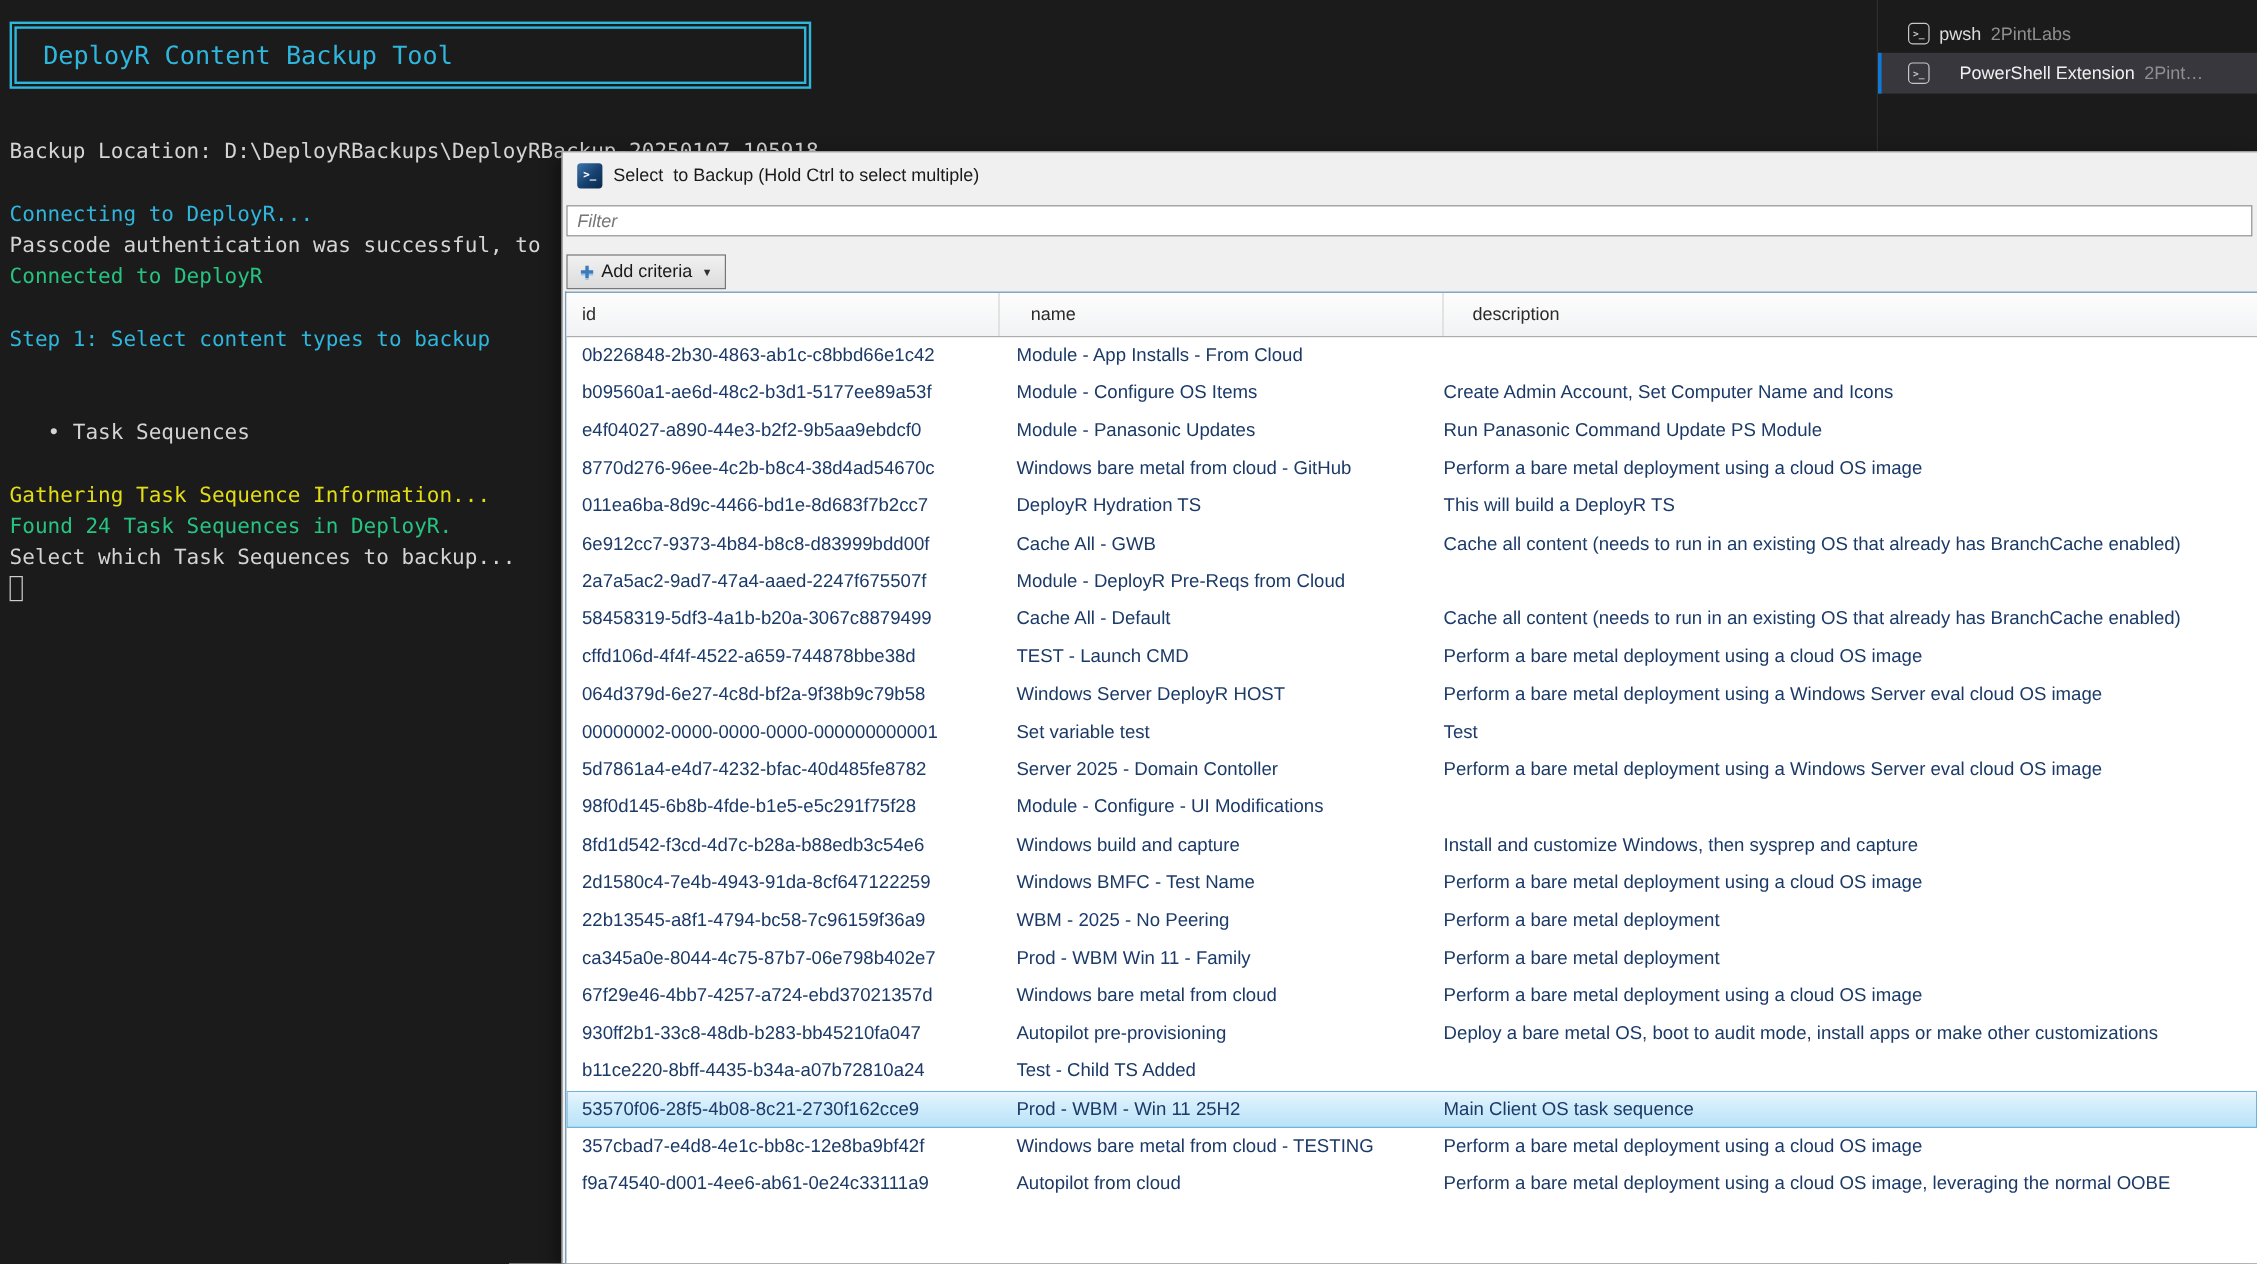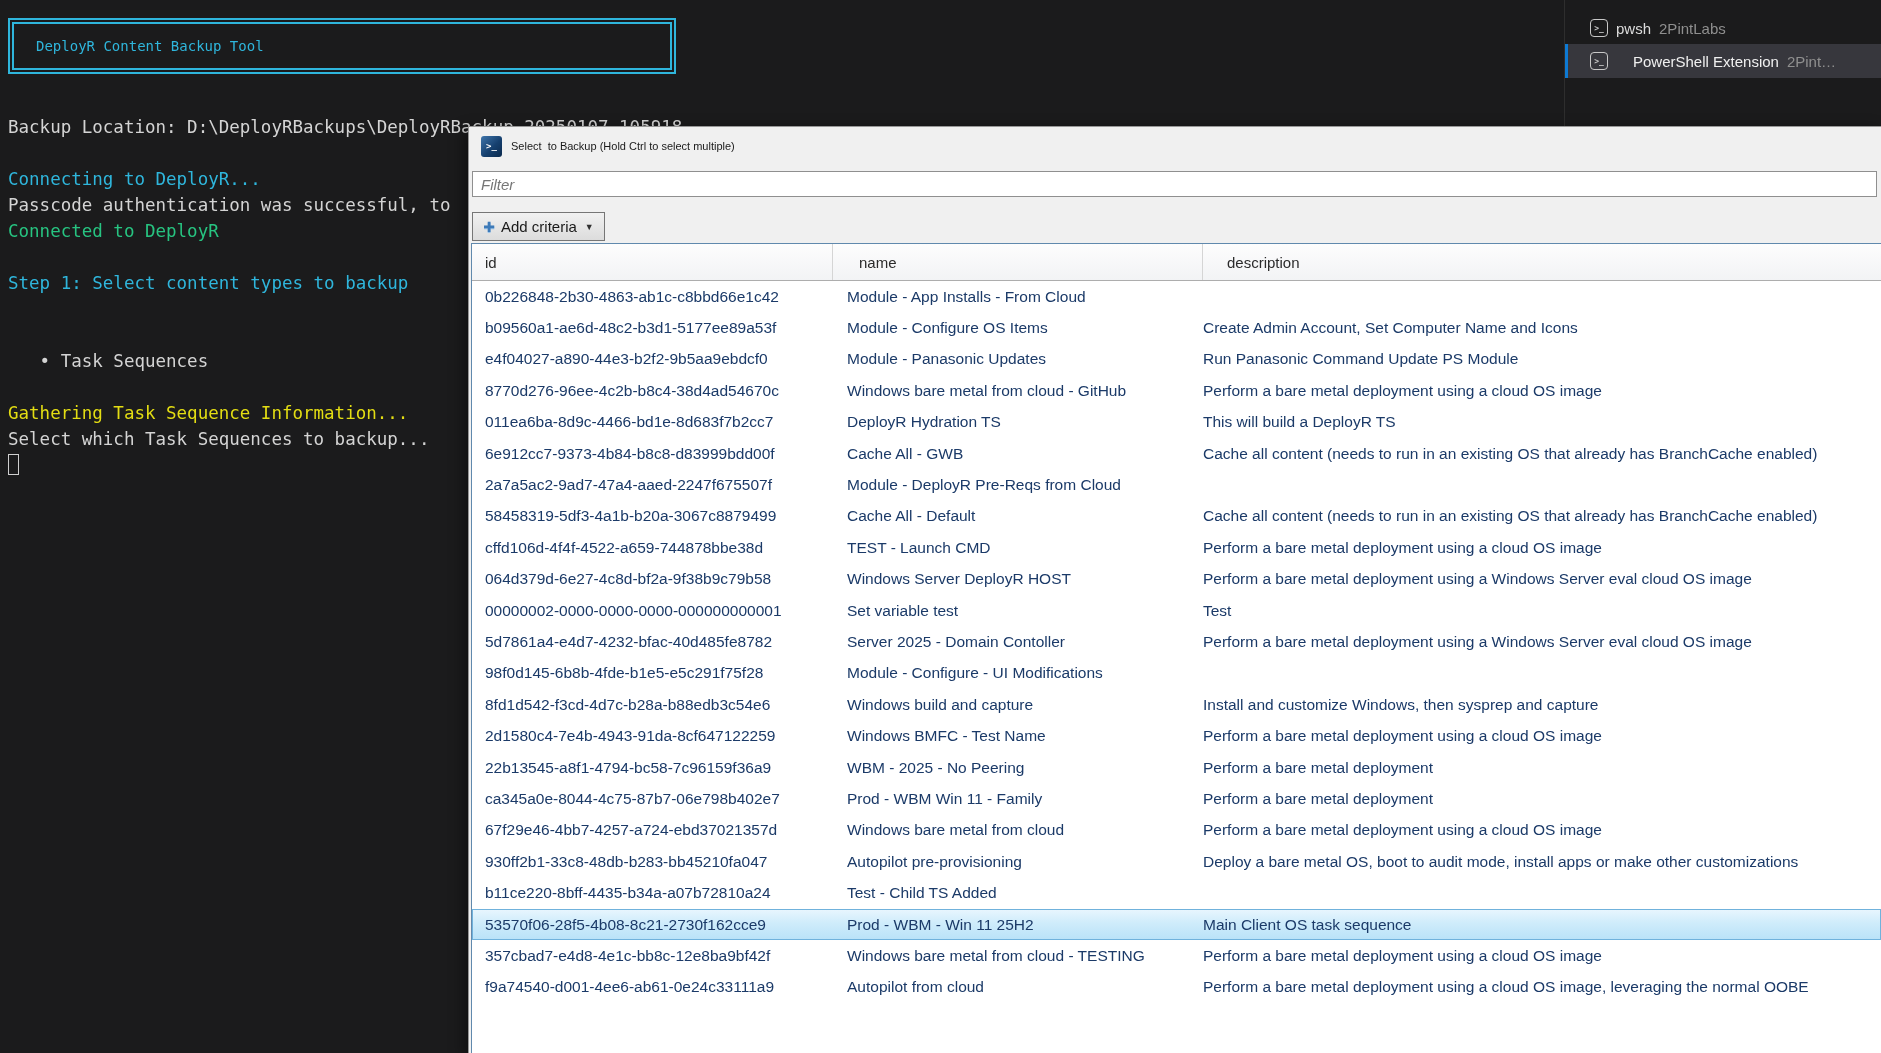--- a/index.html
+++ b/index.html
@@ -5,21 +5,21 @@
   * { margin:0; padding:0; box-sizing:border-box; }
   html,body { width:1881px; height:1053px; overflow:hidden; }
   body { background:#1b1b1c; font-family:"Liberation Sans", sans-serif; position:relative; }
 
   
   .banner-box{
     position:absolute; left:12px; top:22px; width:660px; height:48px;
     border:2px solid #2fb6dc; outline:2px solid #2fb6dc; outline-offset:2px;
     display:flex; align-items:center;
   }
-  .banner-title{ color:#2fb6dc; font-family:"DejaVu Sans Mono", monospace; font-size:14px; padding-left:22px; white-space:pre; }
+  .banner-title{ color:#2fb6dc; font-family:"DejaVu Sans Mono", monospace; font-size:21px; padding-left:22px; white-space:pre; }
   .term-output{
     position:absolute; left:8px; top:114px; width:700px;
     font-family:"DejaVu Sans Mono", monospace; font-size:17.5px; line-height:26px;
   }
   .tline{ white-space:pre; height:26px; color:#d4d4d4; }
   .tline.cyan{ color:#2fb6dc; }
   .tline.green{ color:#27c481; }
   .tline.yellow{ color:#e3dd13; }
   .cursor-block{ width:11px; height:21px; border:1.5px solid #cfcfcf; margin-top:2px; }
 
@@ -37,21 +37,21 @@
   
   .gridview{
     position:absolute; left:468px; top:126px; width:1413px; height:927px;
     background:#f0f0f0; border-left:1px solid #979797; border-top:1px solid #979797;
     box-shadow:-4px 4px 14px rgba(0,0,0,0.45);
   }
   .gv-titlebar{ position:absolute; left:0; top:0; width:100%; height:38px; display:flex; align-items:center; padding-left:12px; gap:9px; }
   .ps-icon{ width:21px; height:21px; border-radius:3px; background:linear-gradient(135deg,#3f75ab 0%,#16406f 55%,#0b2a4d 100%);
     display:flex; align-items:center; justify-content:center; color:#fff;
     font-family:"DejaVu Sans Mono", monospace; font-size:9px; font-weight:bold; }
-  .gv-title{ font-size:11px; color:#1a1a1a; white-space:pre; }
+  .gv-title{ font-size:15px; color:#1a1a1a; white-space:pre; }
   .gv-filter{
     position:absolute; left:3px; top:44px; width:calc(100% - 7px); height:26px;
     border:1px solid #8f8f8f; background:#fff; font-family:"Liberation Sans", sans-serif;
     font-size:15px; font-style:italic; color:#a21caf; padding:0 8px; outline:none;
   }
   .gv-filter::placeholder{ color:#767676; font-style:italic; opacity:1; }
   .gv-addbtn{
     position:absolute; left:3px; top:85px; width:133px; height:29px;
     background:linear-gradient(#f1f1f1,#dcdcdc); border:1px solid #767676;
     display:flex; align-items:center; justify-content:center; gap:6px; cursor:pointer;
@@ -93,20 +93,21 @@
     <div class="tline cyan">Connecting to DeployR...</div>
     <div class="tline white">Passcode authentication was successful, to</div>
     <div class="tline green">Connected to DeployR</div>
     <div class="tline white"></div>
     <div class="tline cyan">Step 1: Select content types to backup</div>
     <div class="tline white"></div>
     <div class="tline white"></div>
     <div class="tline white">   • Task Sequences</div>
     <div class="tline white"></div>
     <div class="tline yellow">Gathering Task Sequence Information...</div>
+    <div class="tline green">Found 24 Task Sequences in DeployR.</div>
     <div class="tline white">Select which Task Sequences to backup...</div>
     <div class="cursor-block"></div>
   </div>
 
 <div class="tabs-panel">
   <div class="tab-row" style="top:12px;">
     <span class="term-icon">&gt;_</span>
     <span class="tab-label">pwsh</span>
     <span class="tab-detail">2PintLabs</span>
   </div>

